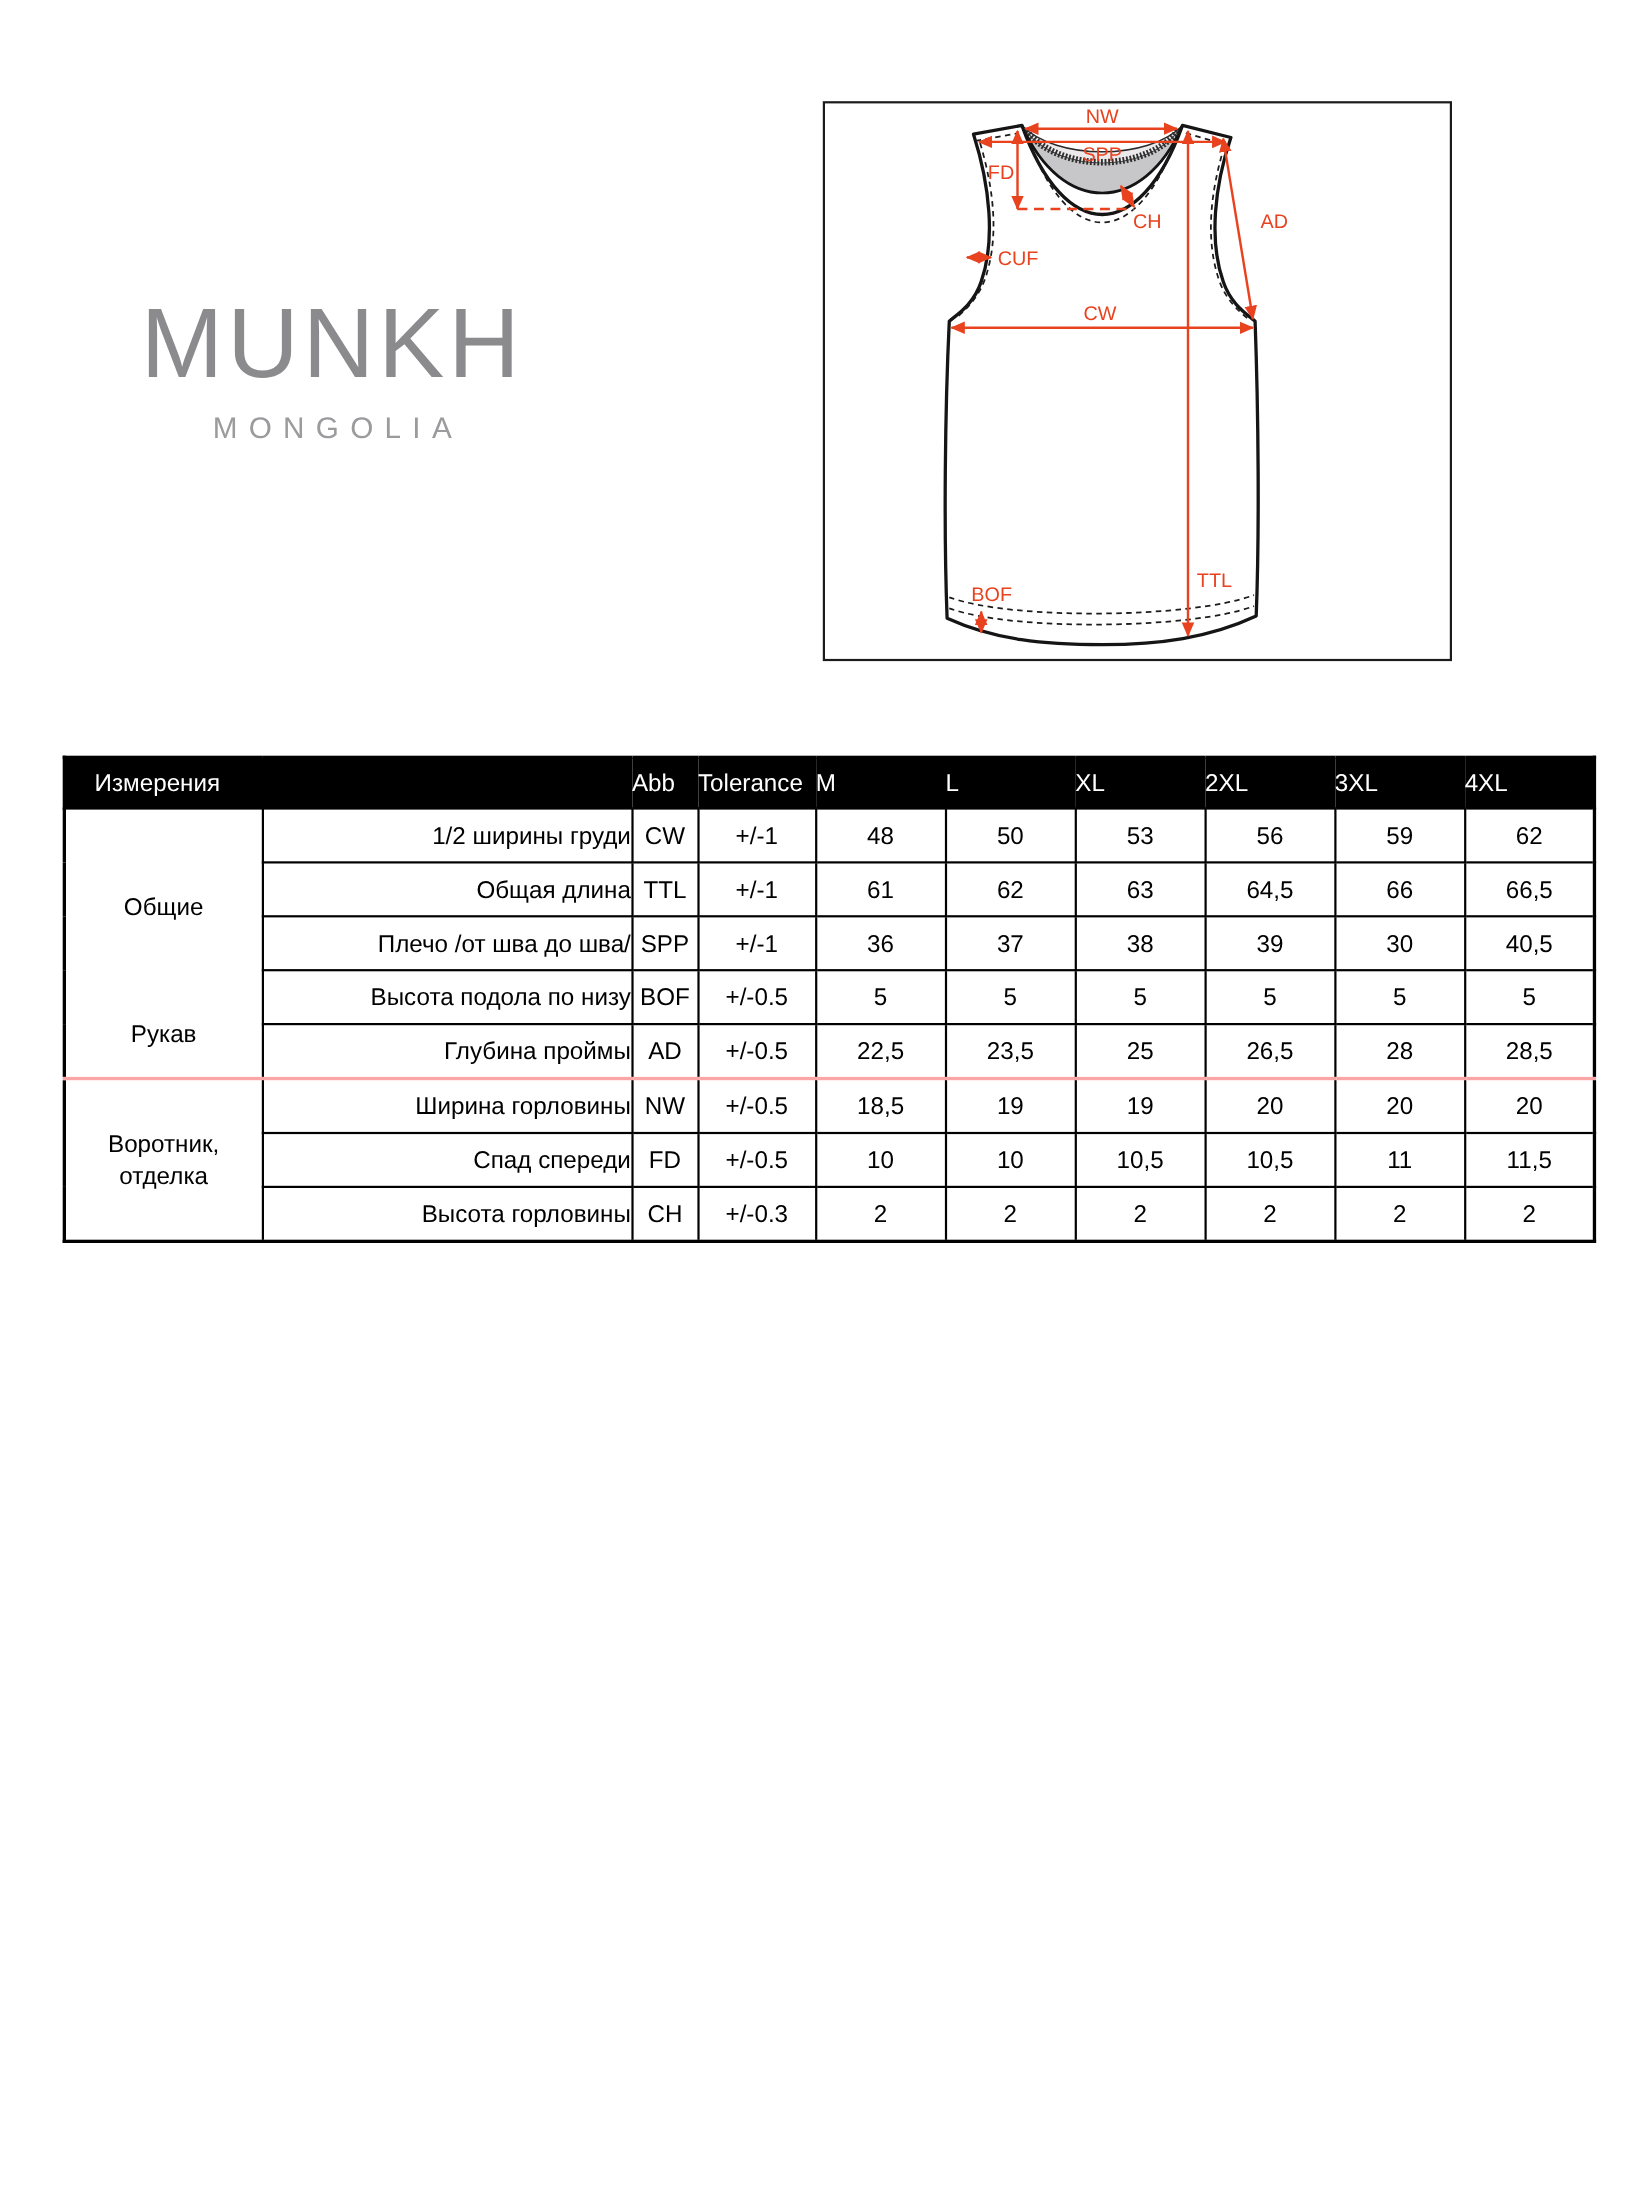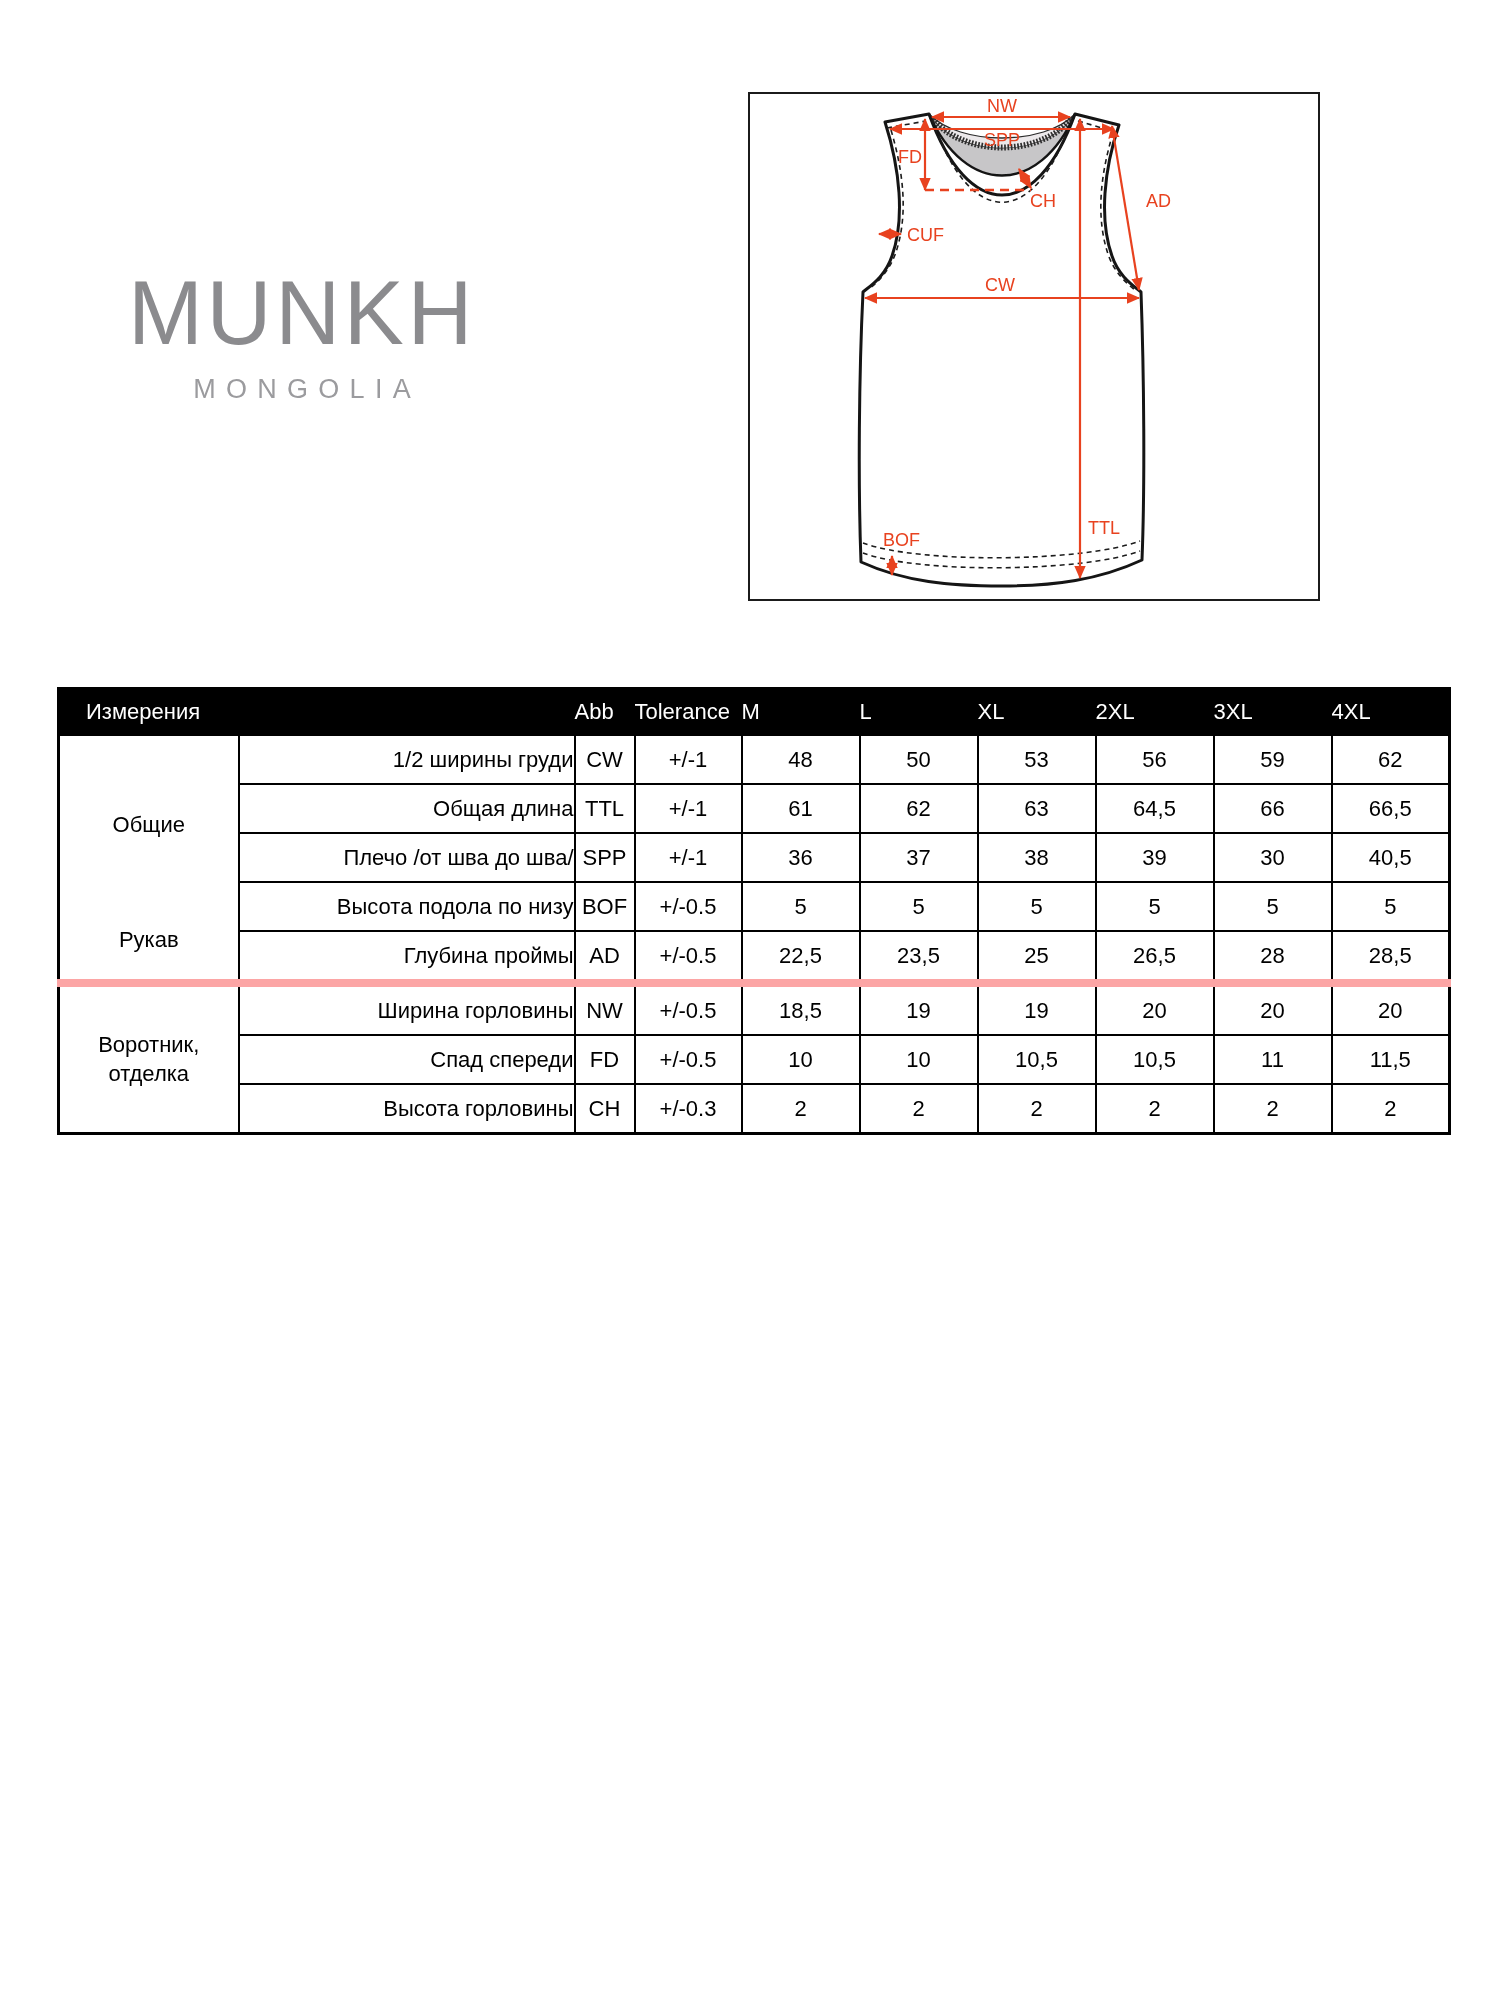--- a/index.html
+++ b/index.html
@@ -34,21 +34,21 @@
   .size-table th{
     background:#000;color:#fff;font-weight:400;height:44px;
     border:0;padding:0;text-align:left;
   }
   .size-table th.h-meas{text-align:left;padding-left:26px;}
   .size-table td{
     border:2px solid #000;height:47px;padding:0;text-align:center;
     vertical-align:middle;
   }
   .size-table td.lbl{text-align:right;padding-left:9px;}
-  .size-table tr.group-start td{border-top:8px solid #fca5a5;}
+  .size-table tr.group-start td{border-top:3px solid #fca5a5;}
   td.group-cell{padding:0;}
   .gwrap{display:flex;flex-direction:column;height:229px;}
   .gtop{flex:3.6;display:flex;align-items:center;justify-content:center;}
   .gbot{flex:1.4;display:flex;align-items:center;justify-content:center;}
   .gcenter{line-height:1.3;}
 </style>
 </head>
 <body>
 
 <div class="logo">

